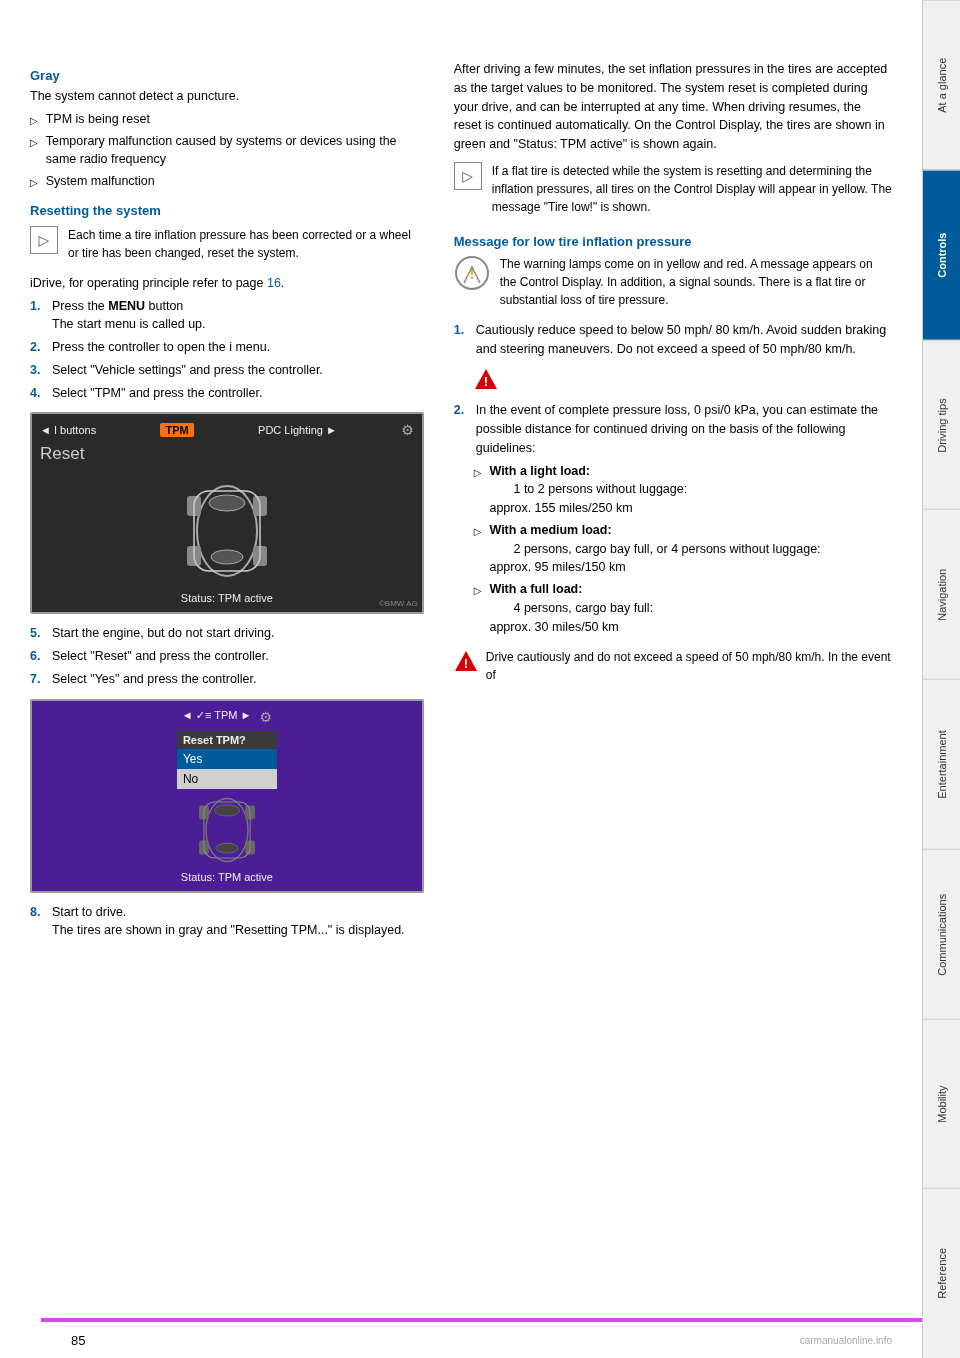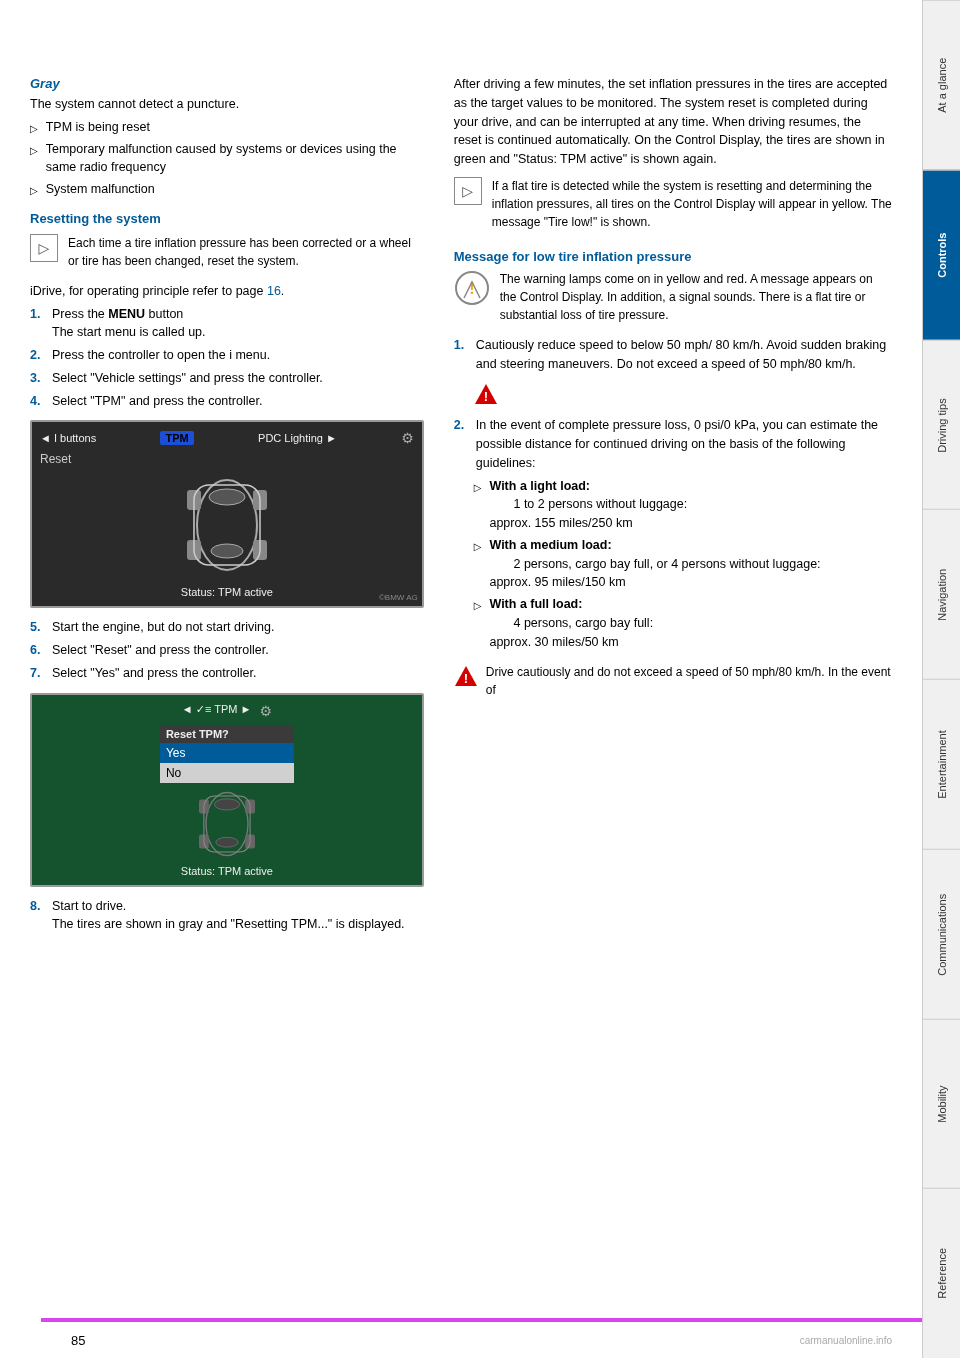--- a/index.html
+++ b/index.html
@@ -57,21 +57,20 @@
       flex: 1;
       padding: 60px 30px 30px 30px;
     }
     .left-col {
       width: 48%;
       padding-right: 20px;
     }
     .right-col {
       width: 52%;
       padding-left: 10px;
-      margin-top: 15px;
     }
     
     .bottom-bar {
       height: 40px;
       display: flex;
       align-items: center;
       justify-content: space-between;
       padding: 0 30px;
       border-top: 4px solid #d946ef;
       margin-left: 41px;
@@ -82,22 +81,21 @@
     }
     
     .section-title {
       color: #005b9a;
       font-weight: bold;
       font-size: 13px;
       margin-bottom: 4px;
       margin-top: 12px;
     }
     .section-title:first-child {
-      margin-top: 16px;
-      font-style: italic;
+      margin-top: 8px;
     }
     p {
       font-size: 12.5px;
       line-height: 1.5;
       margin-bottom: 4px;
     }
     .bullet-list {
       list-style: none;
       margin: 4px 0 8px 0;
       padding: 0;
@@ -170,21 +168,21 @@
     }
     .screen-header {
       display: flex;
       align-items: center;
       justify-content: space-between;
       color: #eee;
       font-size: 11px;
       margin-bottom: 6px;
     }
     .screen-tpm-badge {
-      background: #1d4ed8;
+      background: #f97316;
       color: #000;
       font-weight: bold;
       font-size: 11px;
       padding: 1px 5px;
       border-radius: 2px;
     }
     .screen-body {
       display: flex;
       justify-content: center;
       align-items: center;
@@ -194,35 +192,35 @@
     
     .screen-footer {
       color: #eee;
       font-size: 11px;
       text-align: center;
       margin-top: 6px;
     }
     
     .reset-mockup {
       border: 2px solid #999;
-      background: #14532d;
+      background: #4c1d95;
       margin: 10px 0;
       padding: 8px;
       border-radius: 2px;
     }
     .reset-header {
       display: flex;
       justify-content: center;
       color: #eee;
       font-size: 11px;
       margin-bottom: 6px;
     }
     .reset-menu {
       background: #d0d0d0;
-      width: 134px;
+      width: 100px;
       margin: 0 auto;
     }
     .reset-menu-title {
       background: #3a3a3a;
       color: #eee;
       font-size: 11px;
       padding: 3px 6px;
       font-weight: bold;
     }
     .reset-menu-item {
@@ -301,21 +299,21 @@
           </li>
         </ol>
 
         <div class="screen-mockup">
           <div class="screen-header">
             <span>◄ I buttons</span>
             <span class="screen-tpm-badge">TPM</span>
             <span>PDC   Lighting ►</span>
             <span style="color:#aaa; font-size:14px;">⚙</span>
           </div>
-          <div style="color:#ccc; font-size:12px; margin-bottom:4px;">Reset</div>
+          <div style="color:#ccc; font-size:17px; margin-bottom:12px;">Reset</div>
           <div class="screen-body">
 
             <svg width="140" height="100" viewBox="0 0 140 100">
 
               <ellipse cx="70" cy="50" rx="30" ry="45" fill="none" stroke="#aaa" stroke-width="2"></ellipse>
 
               <ellipse cx="70" cy="22" rx="18" ry="8" fill="#555" stroke="#aaa" stroke-width="1"></ellipse>
 
               <ellipse cx="70" cy="76" rx="16" ry="7" fill="#555" stroke="#aaa" stroke-width="1"></ellipse>
 

